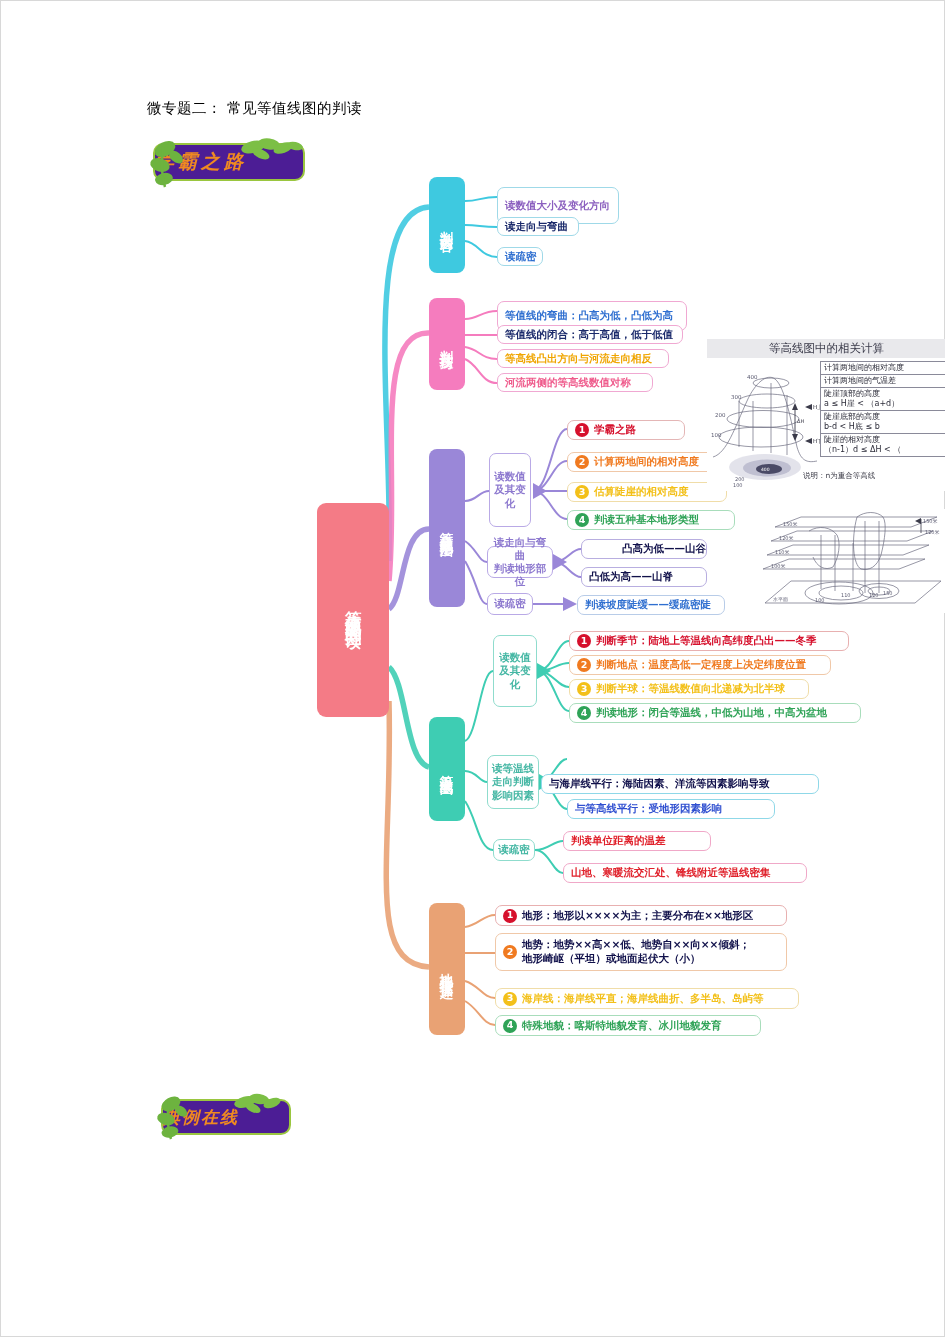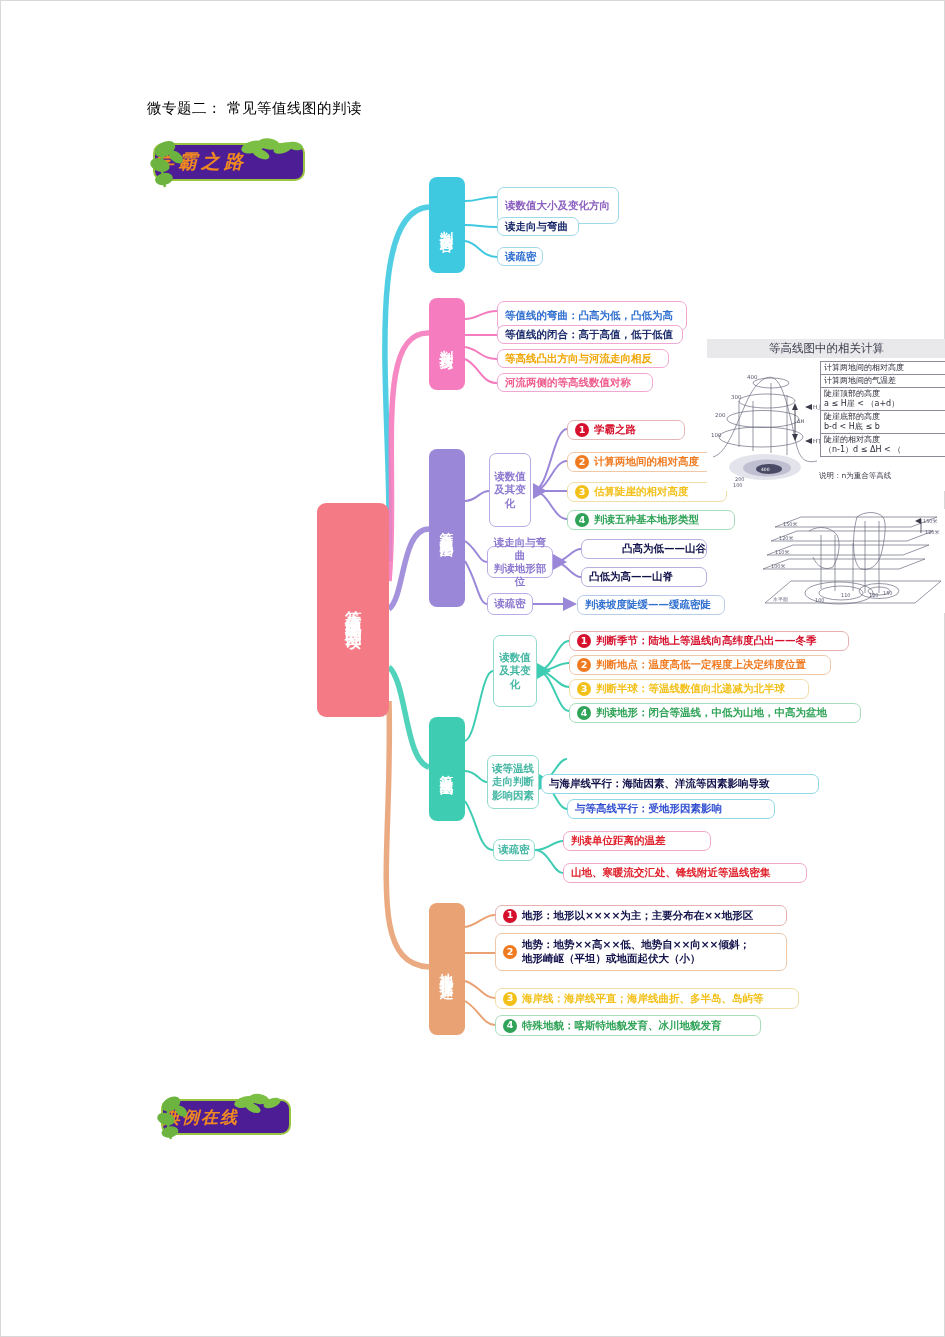--- a/index.html
+++ b/index.html
@@ -133,21 +133,21 @@
     border: 1px solid #8a8a99; border-bottom: none;
     background: #fff;
   }
   #calc-table .row {
     border-bottom: 1px solid #8a8a99;
     padding: 1px 3px;
     font-size: 8px; color: #2b2b38; line-height: 1.25;
     white-space: nowrap; overflow: hidden;
   }
   #calc-note {
-    position: absolute; left: 112px; top: 132px;
+    position: absolute; left: 96px; top: 132px;
     font-size: 7.5px; color: #3a3a46; white-space: nowrap;
   }
   #illus-3d {
     position: absolute; left: 760px; top: 508px;
     width: 185px; height: 104px; background: #fff;
   }
   .mini { position: absolute; }
 </style>
 </head>
 <body>

